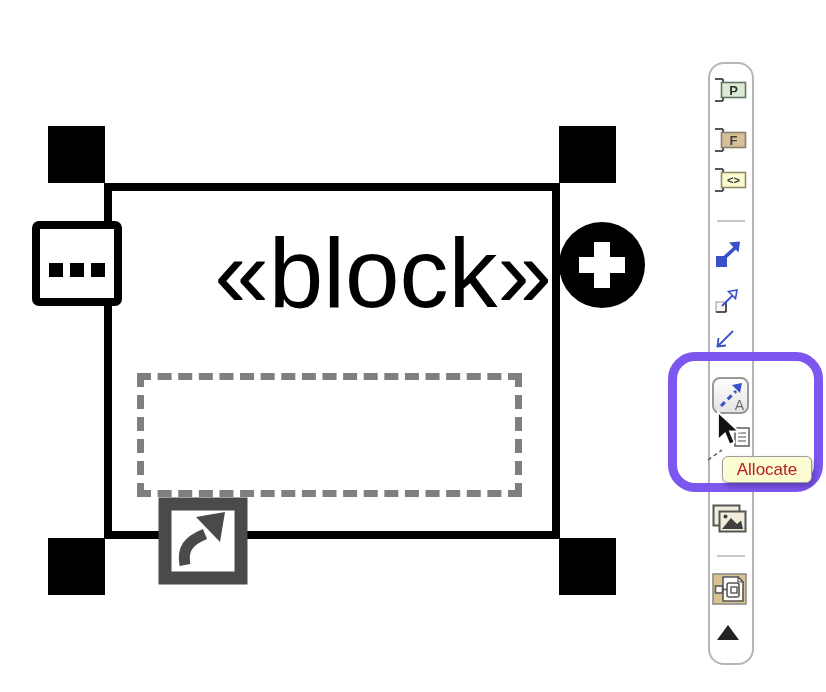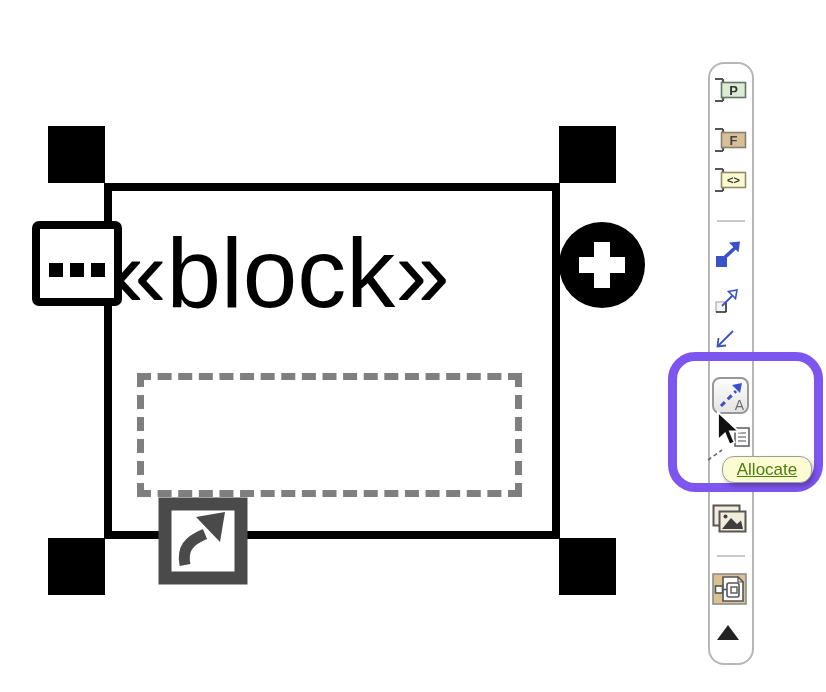--- a/index.html
+++ b/index.html
@@ -3,21 +3,21 @@
 <meta charset="utf-8">
 <style>
   html,body{margin:0;padding:0;background:#fff;}
   .canvas{position:relative;width:826px;height:692px;background:#fff;overflow:hidden;
           font-family:"Liberation Sans",sans-serif;}
   .abs{position:absolute;}
 
   
   .block-border{left:104px;top:183px;width:456px;height:356px;border:8px solid #000;
                 box-sizing:border-box;background:transparent;}
-  .stereotype{left:112px;top:224px;width:440px;text-align:left;font-size:98px;
+  .stereotype{left:112px;top:224px;width:440px;text-align:right;font-size:98px;
               line-height:1;color:#000;white-space:nowrap;}
   .compartment{left:137px;top:373px;width:385px;height:124px;border:7px dashed #7f7f7f;
                box-sizing:border-box;}
   .handle{width:57px;height:57px;background:#000;}
   .h-tl{left:48px;top:126px;} .h-tr{left:559px;top:126px;}
   .h-bl{left:48px;top:538px;} .h-br{left:559px;top:538px;}
 
   .ellipsis-btn{left:32px;top:221px;width:90px;height:85px;background:#fff;
                 border:8px solid #000;border-radius:7px;box-sizing:border-box;
                 display:flex;align-items:center;justify-content:center;gap:7px;padding-top:12px;}
@@ -37,23 +37,23 @@
                 border:2px solid #989898;border-radius:8px;
                 background:linear-gradient(#fdfdfd,#e4e4e4);}
   .allocate-a{position:absolute;right:3px;bottom:0px;font-size:14px;color:#6e6e6e;line-height:1;}
   .tri-up{width:0;height:0;border-left:11px solid transparent;border-right:11px solid transparent;
           border-bottom:15px solid #222;}
 
   
   .ring{left:668px;top:352px;width:155px;height:140px;box-sizing:border-box;
         border:9px solid var(--highlight-purple,#7d55ef);border-radius:27px;}
   .tooltip{left:722px;top:456px;width:90px;height:27px;box-sizing:border-box;
-           background:var(--tooltip-bg,#fcfcd3);border:1px solid #9e9e9e;border-radius:12px;
+           background:var(--tooltip-bg,#fcfcd3);border:1px solid #9e9e9e;border-radius:6px;
            box-shadow:2px 3px 5px rgba(0,0,0,.28);display:flex;align-items:center;
-           justify-content:center;font-size:17px;color:#4d7c0f;text-decoration:underline;}
+           justify-content:center;font-size:17px;color:#b91c1c;}
 </style>
 </head>
 <body>
 
 <div class="canvas">
 
   <div class="abs block-border"></div>
   <div class="abs stereotype">«block»</div>
   <div class="abs compartment"></div>
 

